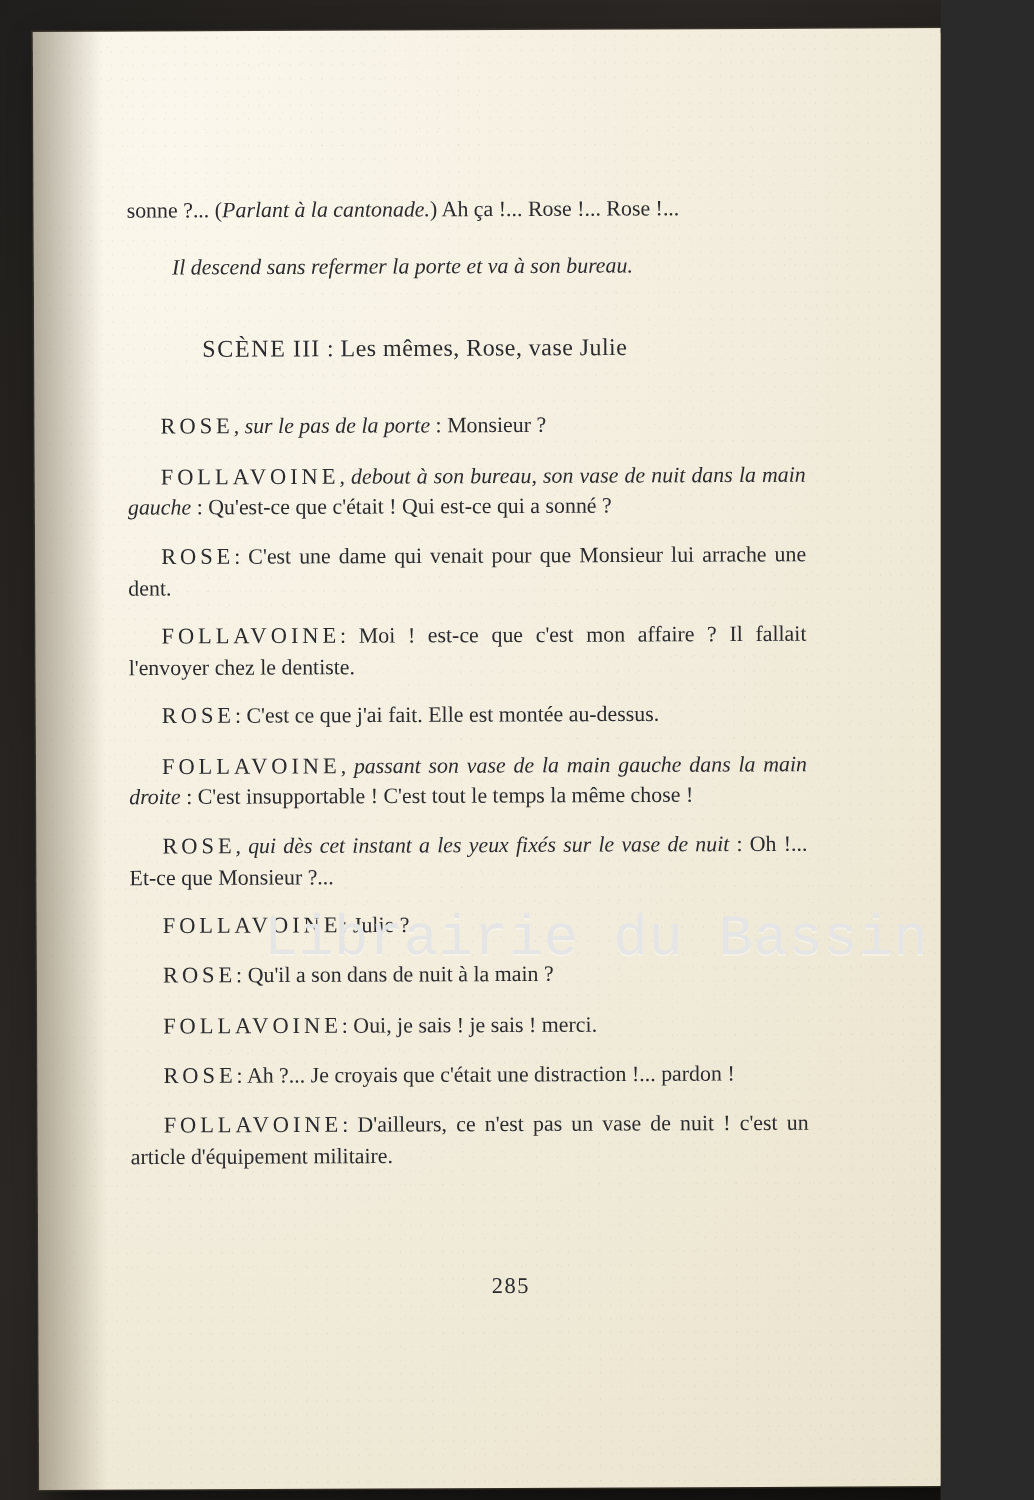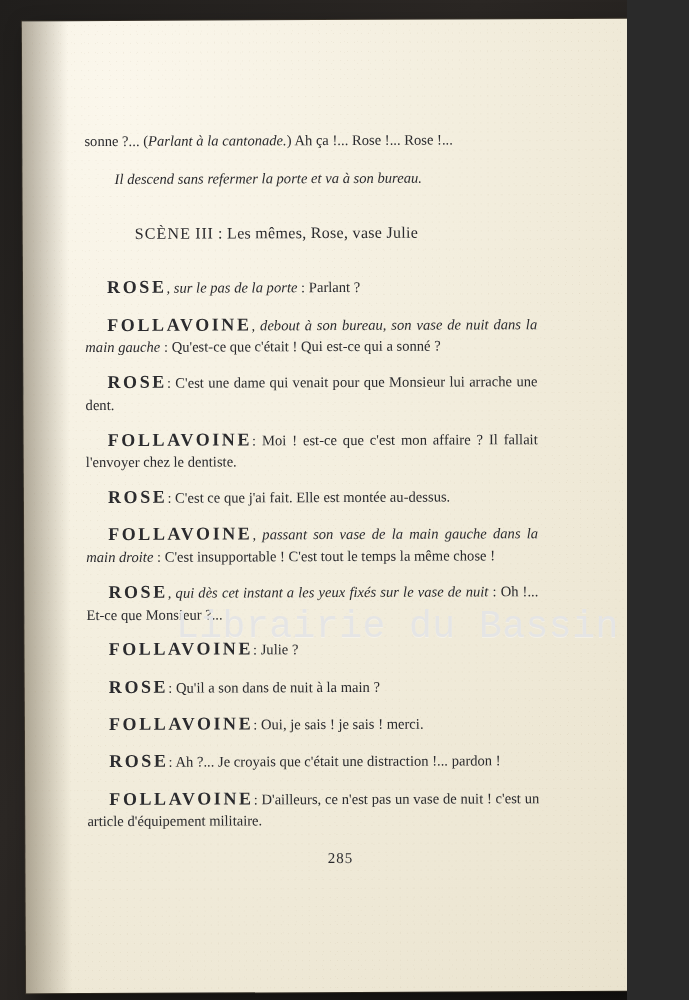--- a/index.html
+++ b/index.html
@@ -135,22 +135,21 @@
     letter-spacing: .3px;
   }
   .sc-label {
     font-variant: small-caps;
     letter-spacing: 1.1px;
     margin-top: 29px;
   }
   .roman { font-variant: small-caps; letter-spacing: .8px; }
   .speaker {
     letter-spacing: 2.6px;
-    font-size: 18px;
-    font-weight: bold;
+    font-size: 15px;
   }
   .it { font-style: italic; }
   .folio {
     position: absolute;
     left: 0;
     right: 0;
     top: 830px;
     text-align: center;
     font-size: 15px;
     color: #2b2b2e;
@@ -190,21 +189,21 @@
 
         <p class="p"><span>sonne ?... (</span><span class="it">Parlant à la cantonade.</span><span>) Ah ça !... Rose !... Rose !...</span></p>
 
         <div class="stage-block">
           <p class="stage">Il descend sans refermer la porte et va à son bureau.</p>
         </div>
 
         <p class="scene-head"><span class="sc-label">SCÈNE</span><span>&nbsp;</span><span class="roman">III</span><span> : </span><span>Les mêmes, Rose, vase Julie</span></p>
 
         <div id="dialogue">
-            <p class="p indent"><span class="speaker">ROSE</span><span class="it">, sur le pas de la porte</span><span> : </span><span>Parlant ?</span></p>
+            <p class="p indent"><span class="speaker">ROSE</span><span class="it">, sur le pas de la porte</span><span> : </span><span>Monsieur ?</span></p>
             <p class="p indent"><span class="speaker">FOLLAVOINE</span><span class="it">, debout à son bureau, son vase de nuit dans la main gauche</span><span> : </span><span>Qu'est-ce que c'était ! Qui est-ce qui a sonné ?</span></p>
             <p class="p indent"><span class="speaker">ROSE</span><span>: </span><span>C'est une dame qui venait pour que Monsieur lui arrache une dent.</span></p>
             <p class="p indent"><span class="speaker">FOLLAVOINE</span><span>: </span><span>Moi ! est-ce que c'est mon affaire ? Il fallait l'envoyer chez le dentiste.</span></p>
             <p class="p indent"><span class="speaker">ROSE</span><span>: </span><span>C'est ce que j'ai fait. Elle est montée au-dessus.</span></p>
             <p class="p indent"><span class="speaker">FOLLAVOINE</span><span class="it">, passant son vase de la main gauche dans la main droite</span><span> : </span><span>C'est insupportable ! C'est tout le temps la même chose !</span></p>
             <p class="p indent"><span class="speaker">ROSE</span><span class="it">, qui dès cet instant a les yeux fixés sur le vase de nuit</span><span> : </span><span>Oh !... Et-ce que Monsieur ?...</span></p>
             <p class="p indent"><span class="speaker">FOLLAVOINE</span><span>: </span><span>Julie ?</span></p>
             <p class="p indent"><span class="speaker">ROSE</span><span>: </span><span>Qu'il a son dans de nuit à la main ?</span></p>
             <p class="p indent"><span class="speaker">FOLLAVOINE</span><span>: </span><span>Oui, je sais ! je sais ! merci.</span></p>
             <p class="p indent"><span class="speaker">ROSE</span><span>: </span><span>Ah ?... Je croyais que c'était une distraction !... pardon !</span></p>

